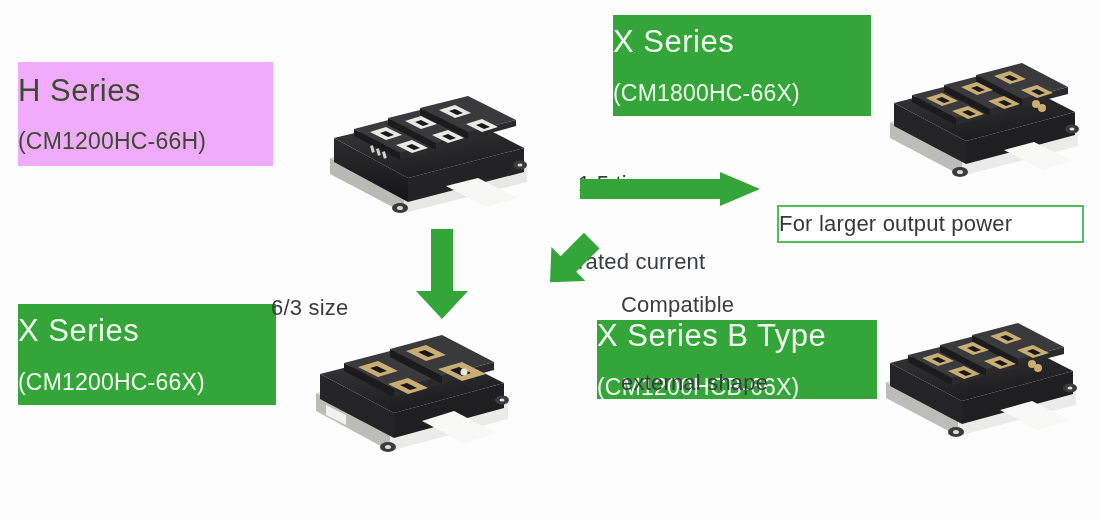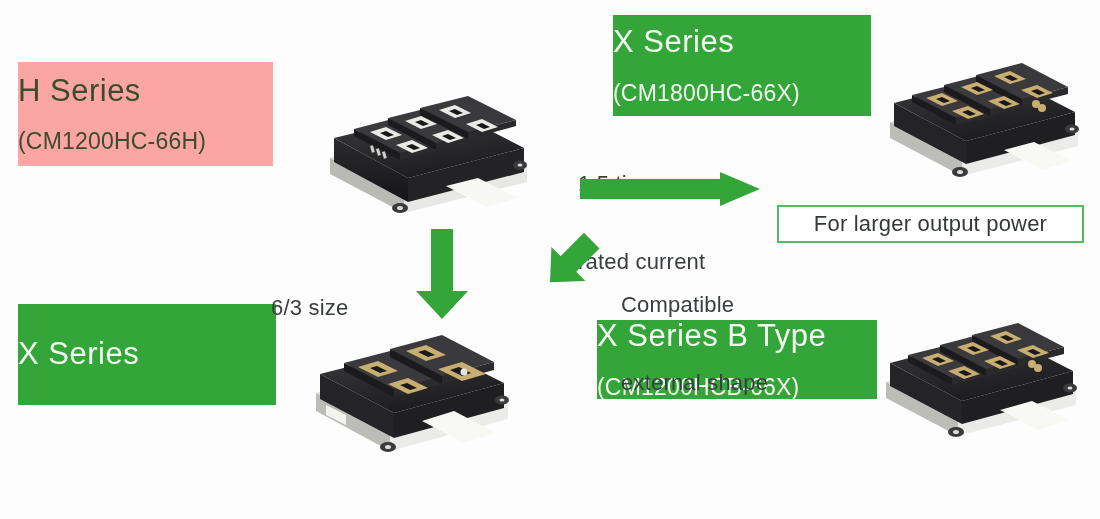--- a/index.html
+++ b/index.html
@@ -33,37 +33,36 @@
     letter-spacing: 0.5px;
     white-space: nowrap;
   }
   .series-box .code {
     font-size: 23px;
     letter-spacing: 0.2px;
     white-space: nowrap;
     margin-top: 22px;
   }
   .box-light {
-    background: #fca5a5;
+    background: #f0abfc;
     color: #3c4a2e;
   }
   .box-solid {
     background: #34a639;
     color: #f2fbf1;
   }
 
   
   .caption-box {
     position: absolute;
     box-sizing: border-box;
     border: 2px solid #53bb5e;
     background: #ffffff;
     display: flex;
     align-items: center;
-    justify-content: center;
     color: #35383b;
     font-size: 22px;
     white-space: nowrap;
     letter-spacing: 0.2px;
   }
 
   
   .annotation {
     position: absolute;
     color: #3a3d40;
@@ -95,20 +94,21 @@
     <div class="code">(CM1200HC-66H)</div>
   </div>
 
   <div class="series-box box-solid" style="left:613px; top:15px; width:258px; height:101px;">
     <div class="title">X Series</div>
     <div class="code">(CM1800HC-66X)</div>
   </div>
 
   <div class="series-box box-solid" style="left:18px; top:304px; width:258px; height:101px;">
     <div class="title">X Series</div>
+    <div class="code">(CM1200HC-66X)</div>
   </div>
 
   <div class="series-box box-solid" style="left:597px; top:320px; width:280px; height:79px;">
     <div class="title">X Series B Type</div>
     <div class="code">(CM1200HCB-66X)</div>
   </div>
 
   <div class="caption-box" style="left:777px; top:205px; width:307px; height:38px;">
     <span>For larger output power</span>
   </div>

